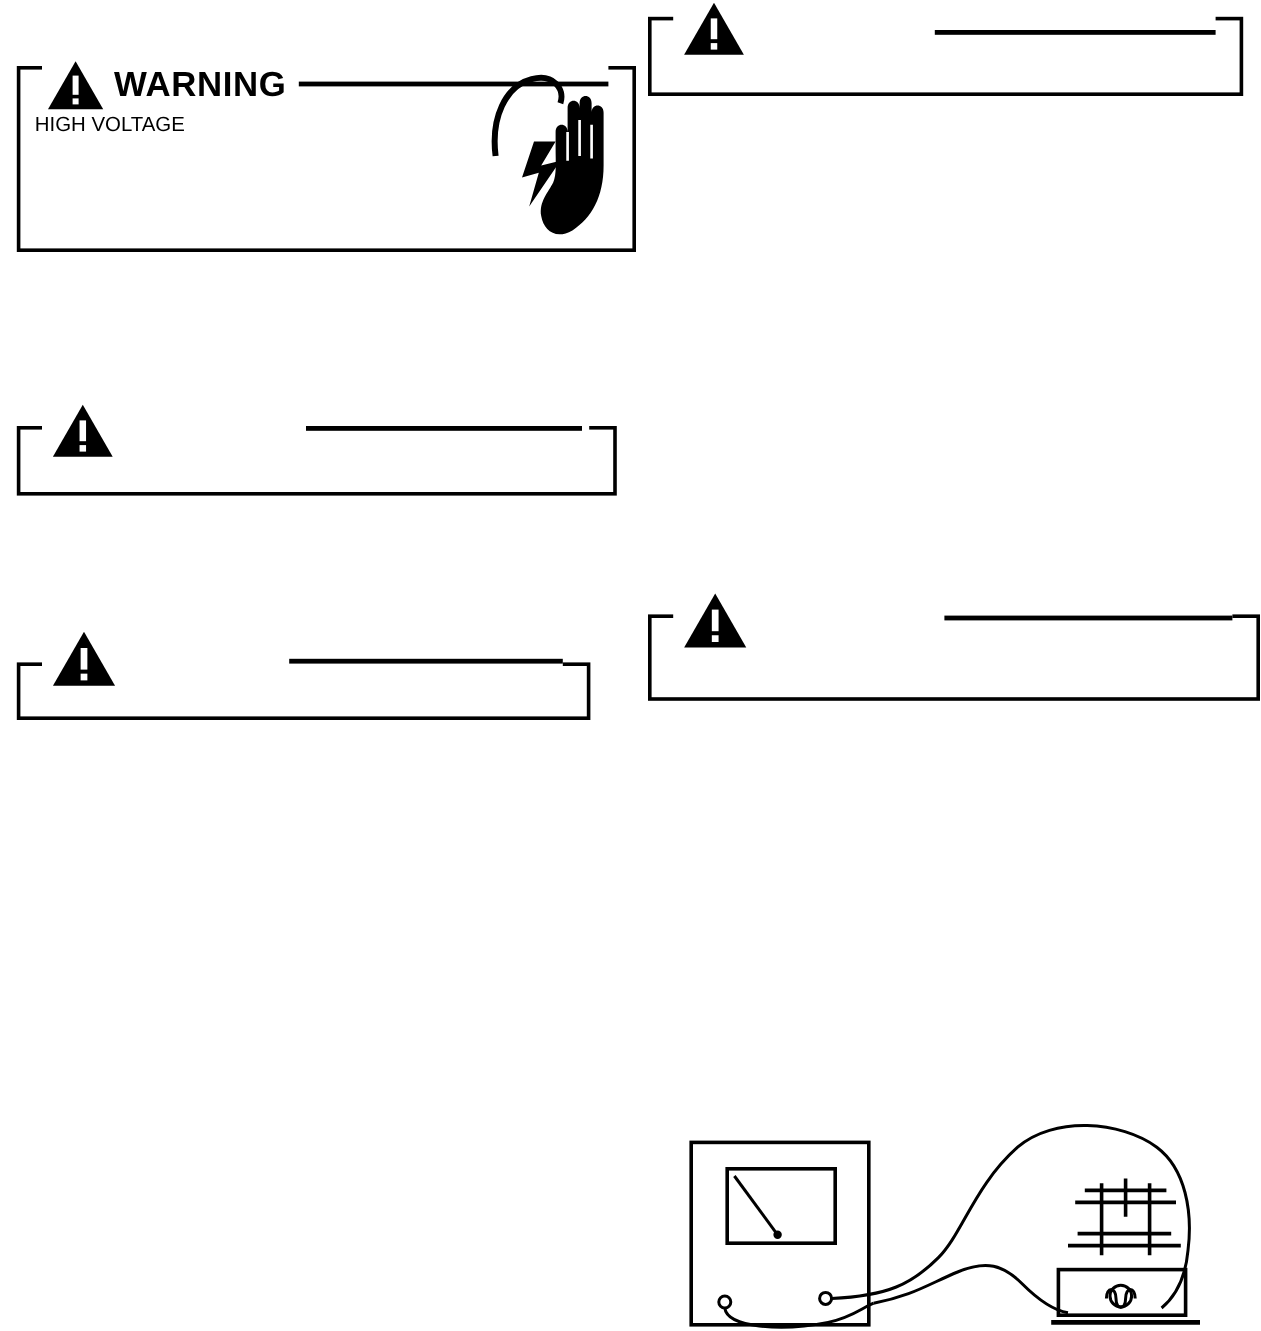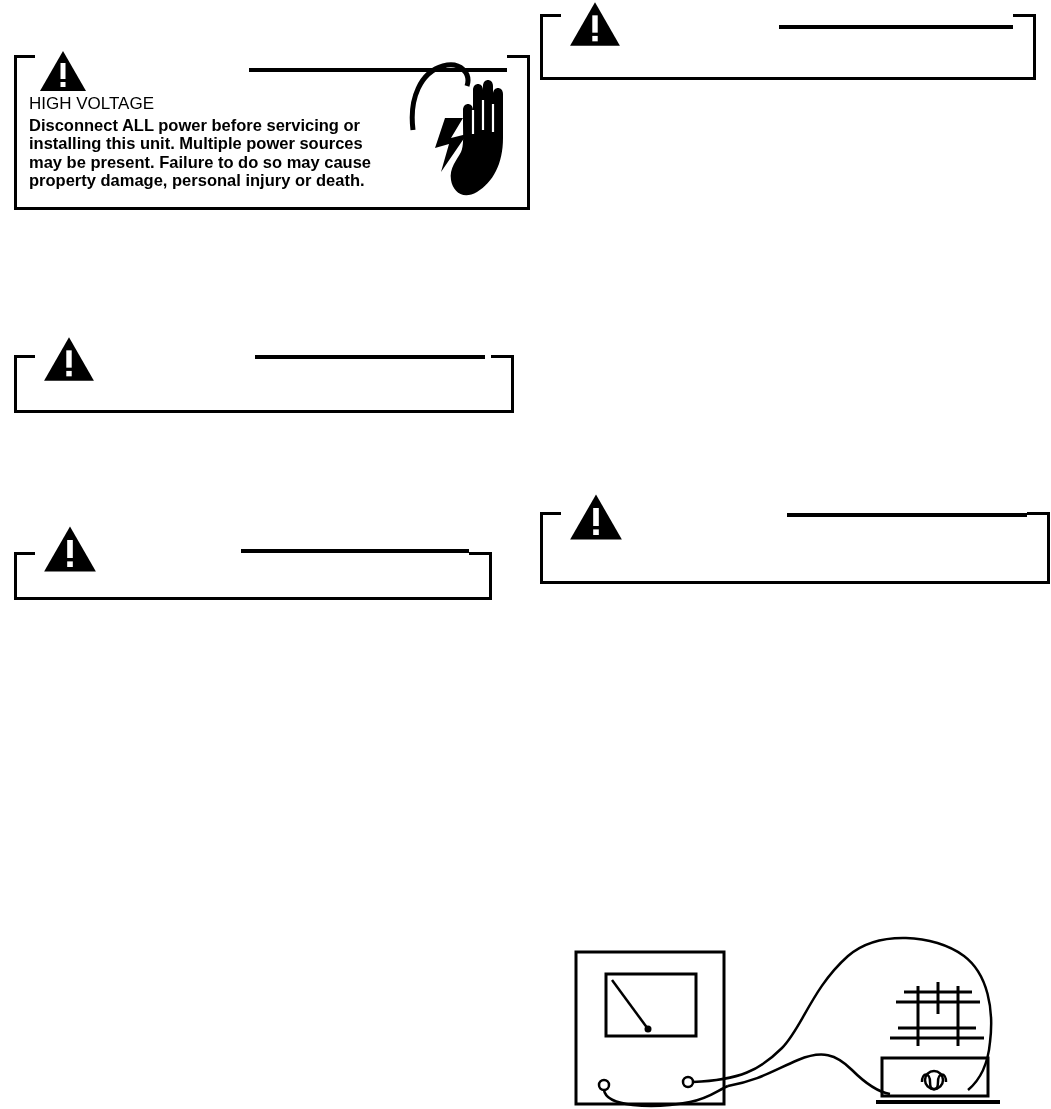--- a/index.html
+++ b/index.html
@@ -95,29 +95,26 @@
   <div class="cap" style="left:18px; top:-5px; width:472px; height:9px;"></div>
 
   <span style="position:absolute; left:22px; top:-8px;">
     <svg class="tri-svg" width="48" height="42" viewBox="0 0 48 42" aria-hidden="true">
       <polygon points="24,1 47,41 1,41" fill="#000"></polygon>
       <rect x="21.5" y="13" width="5" height="16" fill="#fff"></rect>
       <rect x="21.5" y="32" width="5" height="5" fill="#fff"></rect>
     </svg>
   </span>
 
+  <div class="warn-title" style="left:78px; top:-3px; font-size:29px;">WARNING</div>
 
   <div style="position:absolute; left:232px; top:10px; width:258px; height:4px; background:#000;"></div>
 
   <div class="warn-head" style="left:12px; top:36px; font-size:17px;">HIGH VOLTAGE</div>
 
-  <div class="warn-body" style="left:12px; top:58px; width:412px; font-size:16.5px;">Disconnect ALL power before servicing or
-installing this unit. Multiple power sources
-may be present. Failure to do so may cause
-property damage, personal injury or death.</div>
 
   <div id="hand-art">
     <svg width="118" height="140" viewBox="0 0 118 140" aria-hidden="true">
 
       <path d="M8,70 C4,38 16,12 38,6 C56,1 66,14 62,26" fill="none" stroke="#000" stroke-width="5"></path>
 
       <polygon points="40,58 58,58 46,78 62,74 36,112 44,84 30,88" fill="#000"></polygon>
 
       <path d="M58,50
                C58,42 68,42 68,50

